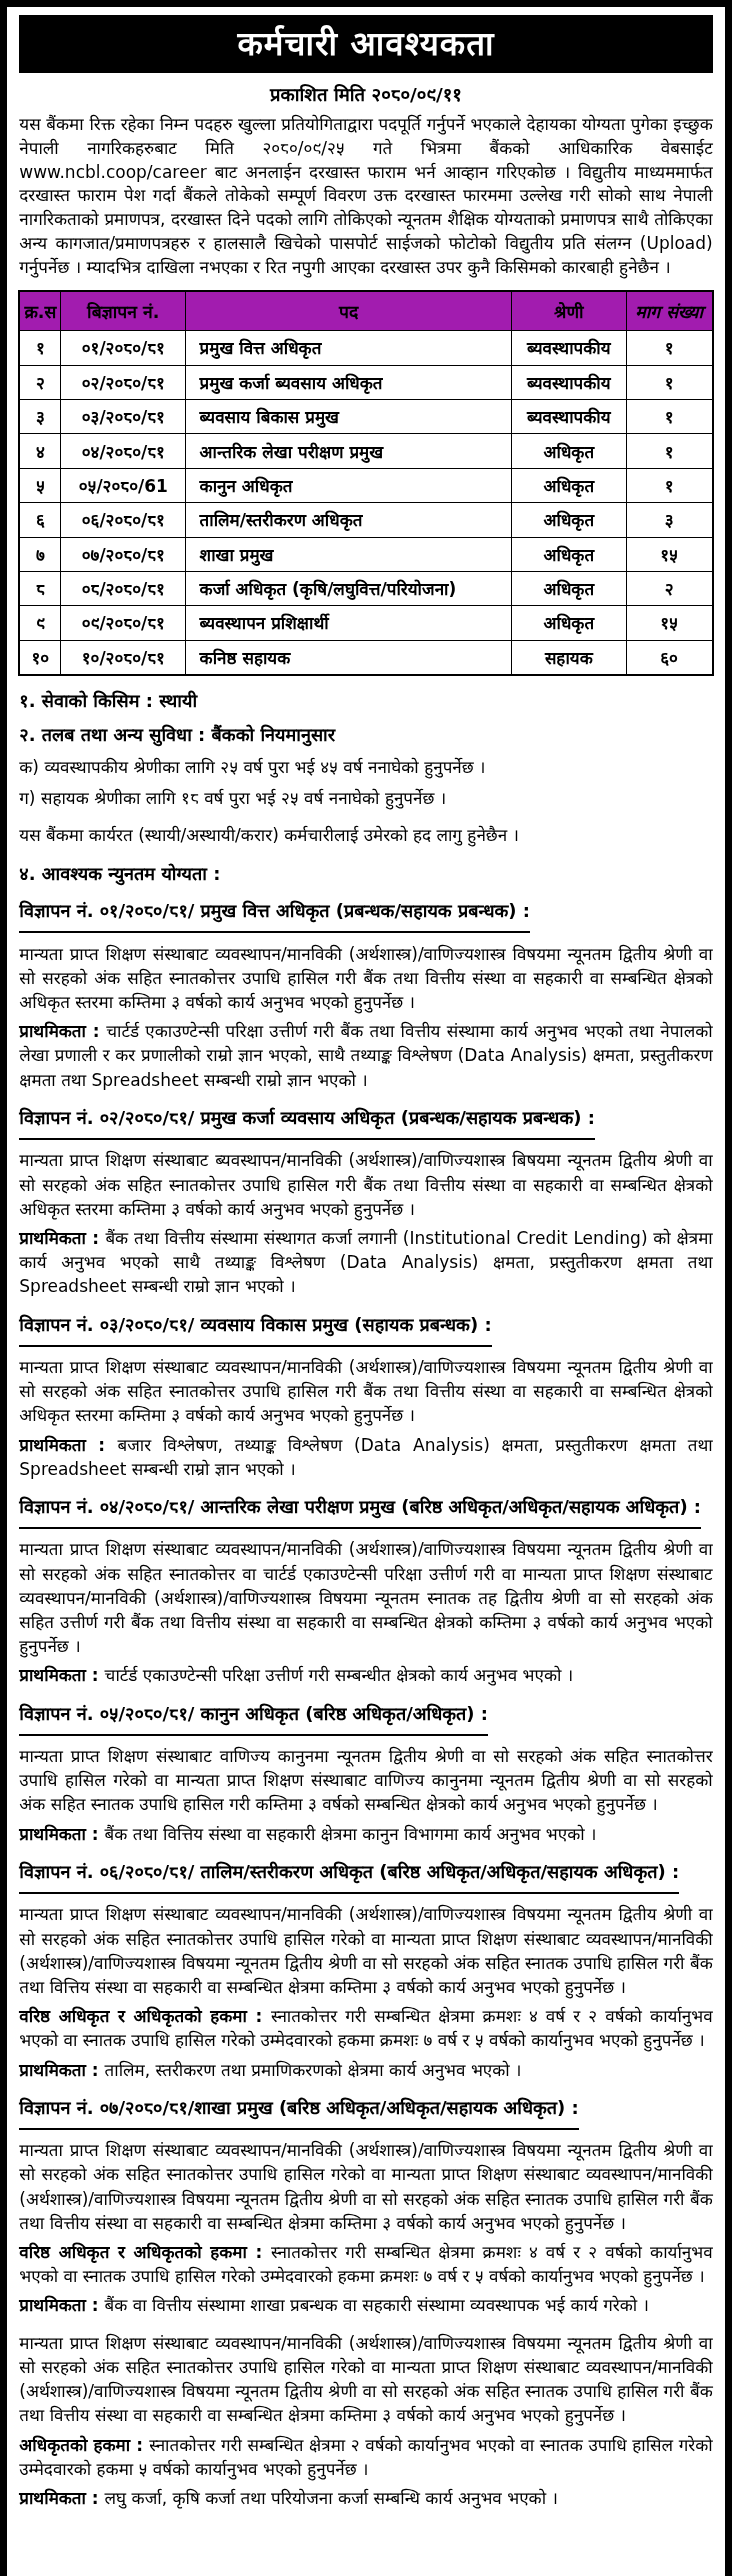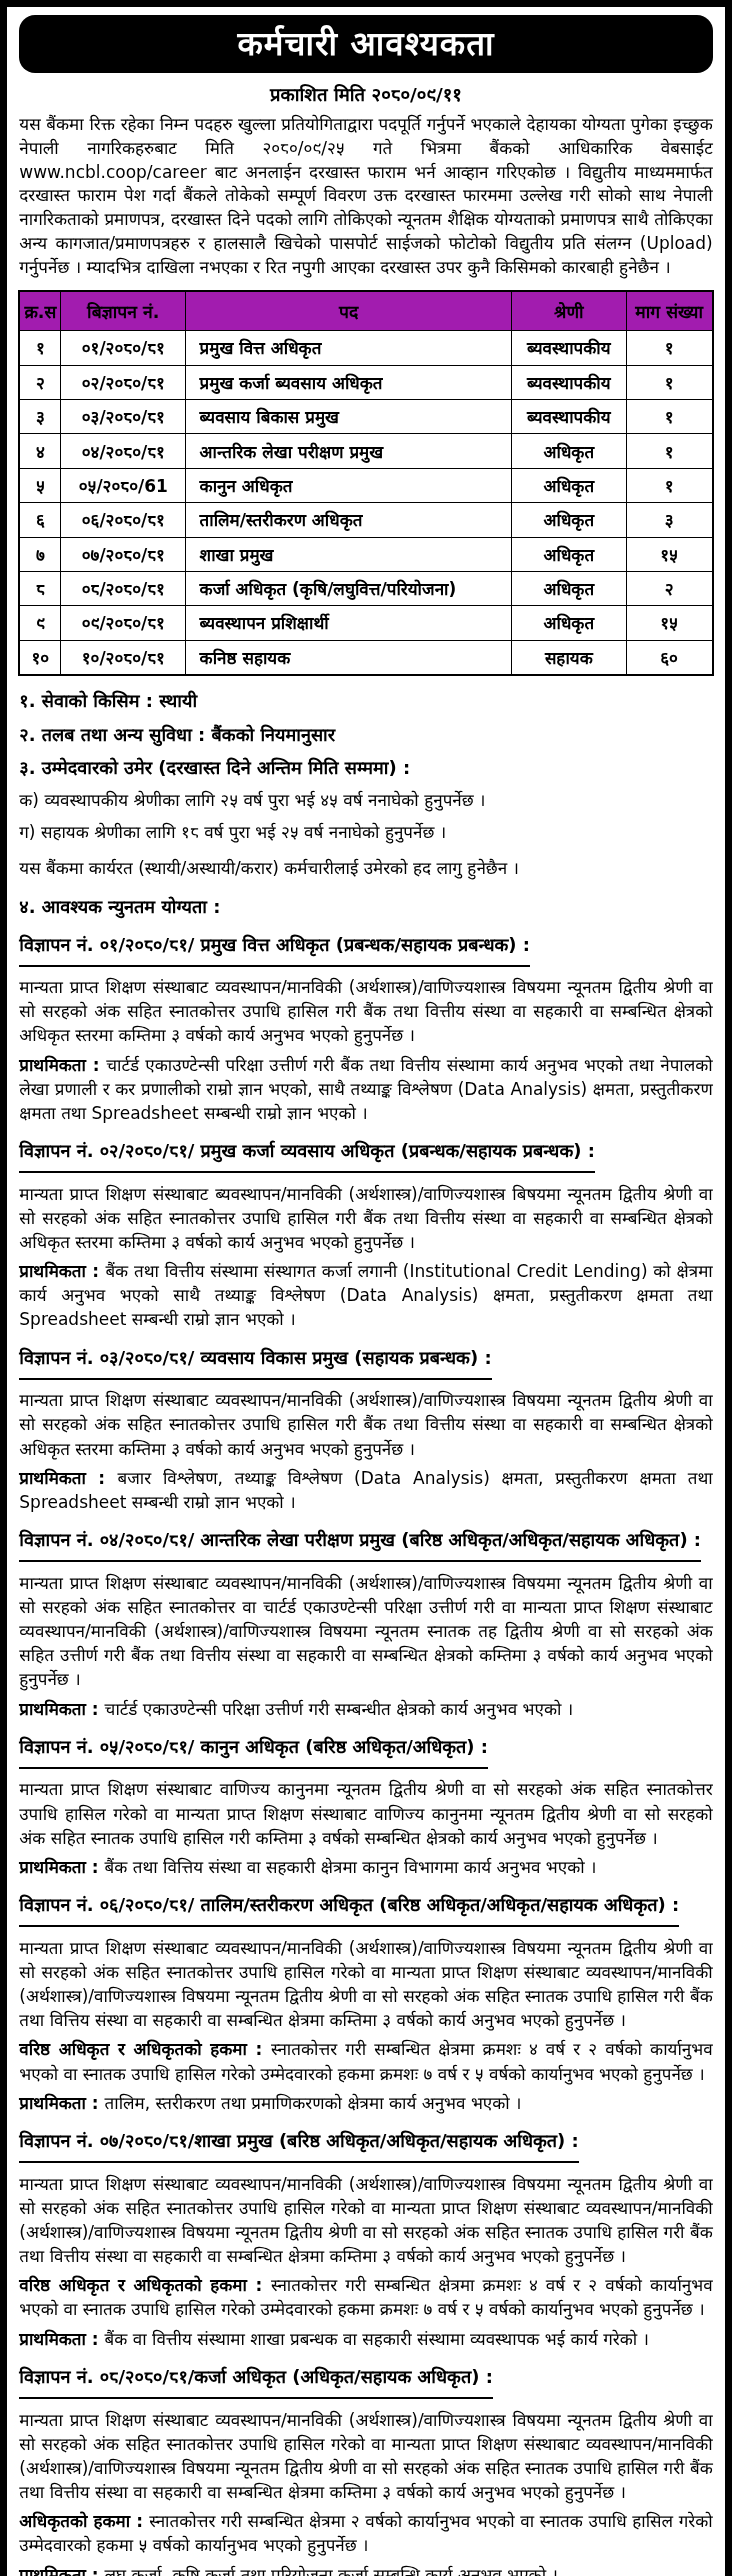--- a/index.html
+++ b/index.html
@@ -4,38 +4,38 @@
 <style>
   html,body { margin:0; padding:0; background:#ffffff; }
   .page {
     width:732px; height:3045px; box-sizing:border-box;
     border:7.2px solid #000; background:#fff; color:#000;
     padding:5.2px 11.3px 0 11.3px; overflow:hidden;
     font-family:"DejaVu Sans", sans-serif;
   }
   .banner {
     background:#000; color:#fff; text-align:center;
-    margin:3.1px 1px 8.2px 1px; padding:5.2px 0 7.2px 0;border-radius:16px;
+    margin:3.1px 1px 8.2px 1px; padding:5.2px 0 7.2px 0;
   }
   .banner h1 { margin:0; font-size:33px; font-weight:bold; letter-spacing:1px;
     font-family:"DejaVu Sans", sans-serif; }
   .pub-date { text-align:center; font-size:18.5px; font-weight:bold; margin:3.1px 0 7.2px 0; }
   .intro { font-size:17px; line-height:1.40; text-align:justify; margin:0 1px 10.3px 1px; }
 
   table.vacancy { width:100%; border-collapse:collapse; border:2.1px solid #000; margin:3.1px 0 12.4px 0; }
   table.vacancy th {
     background:#a21caf; border:1.5px solid #000; font-size:17.5px; font-weight:bold;
     padding:7.2px 3.1px; text-align:center;
   }
   table.vacancy td {
     border:1.5px solid #000; font-size:17px; font-weight:bold;
     padding:5.2px 4.1px; text-align:center; height:23px;
   }
   table.vacancy td.c-post { text-align:left; padding-left:13.4px; }
-  .w-sn{width:6%;} .w-ad{width:18%;} .w-post{width:47%;} .w-grade{width:16.5%;} .w-count{width:12.5%;}
+  .w-sn{width:6%;} .w-ad{width:18%;} .w-post{width:47%;} .w-grade{width:16.5%;} .w-count{width:12.5%;font-style:italic;}
 
   .gen-item { font-size:18px; font-weight:bold; margin:9.3px 1px; }
   .age-item { font-size:17px; font-weight:normal; margin:8.2px 1px; }
   .age-note { font-size:17px; font-weight:normal; margin:13.4px 1px 15.5px 1px; }
 
   .ad { margin:13.4px 0 0 0; }
   .ad-title {
     display:inline-block; font-size:18px; font-weight:bold; margin:0 0 6.2px 1px;
     border-bottom:2.1px solid #000; padding-bottom:9px;
   }
@@ -134,21 +134,20 @@
         <td>१०/२०८०/८१</td>
         <td class="c-post">कनिष्ठ सहायक</td>
         <td>सहायक</td>
         <td>६०</td>
       </tr>
     </tbody>
   </table>
 
   <p class="gen-item">१. सेवाको किसिम : स्थायी</p>
   <p class="gen-item">२. तलब तथा अन्य सुविधा : बैंकको नियमानुसार</p>
-  <p class="gen-item">३. उम्मेदवारको उमेर (दरखास्त दिने अन्तिम मिति सम्ममा) :</p>
   <p class="age-item">क) व्यवस्थापकीय श्रेणीका लागि २५ वर्ष पुरा भई ४५ वर्ष ननाघेको हुनुपर्नेछ ।</p>
   <p class="age-item">ग) सहायक श्रेणीका लागि १८ वर्ष पुरा भई २५ वर्ष ननाघेको हुनुपर्नेछ ।</p>
   <p class="age-note">यस बैंकमा कार्यरत (स्थायी/अस्थायी/करार) कर्मचारीलाई उमेरको हद लागु हुनेछैन ।</p>
   <p class="gen-item">४. आवश्यक न्युनतम योग्यता :</p>
 
   <section class="ad">
     <h2 class="ad-title">विज्ञापन नं. ०१/२०८०/८१/ प्रमुख वित्त अधिकृत (प्रबन्धक/सहायक प्रबन्धक) :</h2>
     <p class="ad-body">मान्यता प्राप्त शिक्षण संस्थाबाट व्यवस्थापन/मानविकी (अर्थशास्त्र)/वाणिज्यशास्त्र विषयमा न्यूनतम द्वितीय श्रेणी वा सो सरहको अंक सहित स्नातकोत्तर उपाधि हासिल गरी बैंक तथा वित्तीय संस्था वा सहकारी वा सम्बन्धित क्षेत्रको अधिकृत स्तरमा कम्तिमा ३ वर्षको कार्य अनुभव भएको हुनुपर्नेछ ।</p>
     <p class="ad-body"><strong class="lbl">प्राथमिकता : </strong><span>चार्टर्ड एकाउण्टेन्सी परिक्षा उत्तीर्ण गरी बैंक तथा वित्तीय संस्थामा कार्य अनुभव भएको तथा नेपालको लेखा प्रणाली र कर प्रणालीको राम्रो ज्ञान भएको, साथै तथ्याङ्क विश्लेषण (Data Analysis) क्षमता, प्रस्तुतीकरण क्षमता तथा Spreadsheet सम्बन्धी राम्रो ज्ञान भएको ।</span></p>
   </section>
@@ -185,20 +184,19 @@
   </section>
 
   <section class="ad">
     <h2 class="ad-title">विज्ञापन नं. ०७/२०८०/८१/शाखा प्रमुख (बरिष्ठ अधिकृत/अधिकृत/सहायक अधिकृत) :</h2>
     <p class="ad-body">मान्यता प्राप्त शिक्षण संस्थाबाट व्यवस्थापन/मानविकी (अर्थशास्त्र)/वाणिज्यशास्त्र विषयमा न्यूनतम द्वितीय श्रेणी वा सो सरहको अंक सहित स्नातकोत्तर उपाधि हासिल गरेको वा मान्यता प्राप्त शिक्षण संस्थाबाट व्यवस्थापन/मानविकी (अर्थशास्त्र)/वाणिज्यशास्त्र विषयमा न्यूनतम द्वितीय श्रेणी वा सो सरहको अंक सहित स्नातक उपाधि हासिल गरी बैंक तथा वित्तीय संस्था वा सहकारी वा सम्बन्धित क्षेत्रमा कम्तिमा ३ वर्षको कार्य अनुभव भएको हुनुपर्नेछ ।</p>
     <p class="ad-body"><strong class="lbl">वरिष्ठ अधिकृत र अधिकृतको हकमा : </strong><span>स्नातकोत्तर गरी सम्बन्धित क्षेत्रमा क्रमशः ४ वर्ष र २ वर्षको कार्यानुभव भएको वा स्नातक उपाधि हासिल गरेको उम्मेदवारको हकमा क्रमशः ७ वर्ष र ५ वर्षको कार्यानुभव भएको हुनुपर्नेछ ।</span></p>
     <p class="ad-body"><strong class="lbl">प्राथमिकता : </strong><span>बैंक वा वित्तीय संस्थामा शाखा प्रबन्धक वा सहकारी संस्थामा व्यवस्थापक भई कार्य गरेको ।</span></p>
   </section>
 
   <section class="ad">
-    <h2 class="ad-title">विज्ञापन नं. ०८/२०८०/८१/कर्जा अधिकृत (अधिकृत/सहायक अधिकृत) :</h2>
     <p class="ad-body">मान्यता प्राप्त शिक्षण संस्थाबाट व्यवस्थापन/मानविकी (अर्थशास्त्र)/वाणिज्यशास्त्र विषयमा न्यूनतम द्वितीय श्रेणी वा सो सरहको अंक सहित स्नातकोत्तर उपाधि हासिल गरेको वा मान्यता प्राप्त शिक्षण संस्थाबाट व्यवस्थापन/मानविकी (अर्थशास्त्र)/वाणिज्यशास्त्र विषयमा न्यूनतम द्वितीय श्रेणी वा सो सरहको अंक सहित स्नातक उपाधि हासिल गरी बैंक तथा वित्तीय संस्था वा सहकारी वा सम्बन्धित क्षेत्रमा कम्तिमा ३ वर्षको कार्य अनुभव भएको हुनुपर्नेछ ।</p>
     <p class="ad-body"><strong class="lbl">अधिकृतको हकमा : </strong><span>स्नातकोत्तर गरी सम्बन्धित क्षेत्रमा २ वर्षको कार्यानुभव भएको वा स्नातक उपाधि हासिल गरेको उम्मेदवारको हकमा ५ वर्षको कार्यानुभव भएको हुनुपर्नेछ ।</span></p>
     <p class="ad-body"><strong class="lbl">प्राथमिकता : </strong><span>लघु कर्जा, कृषि कर्जा तथा परियोजना कर्जा सम्बन्धि कार्य अनुभव भएको ।</span></p>
   </section>
 
 </div>
 
 
 </body></html>

